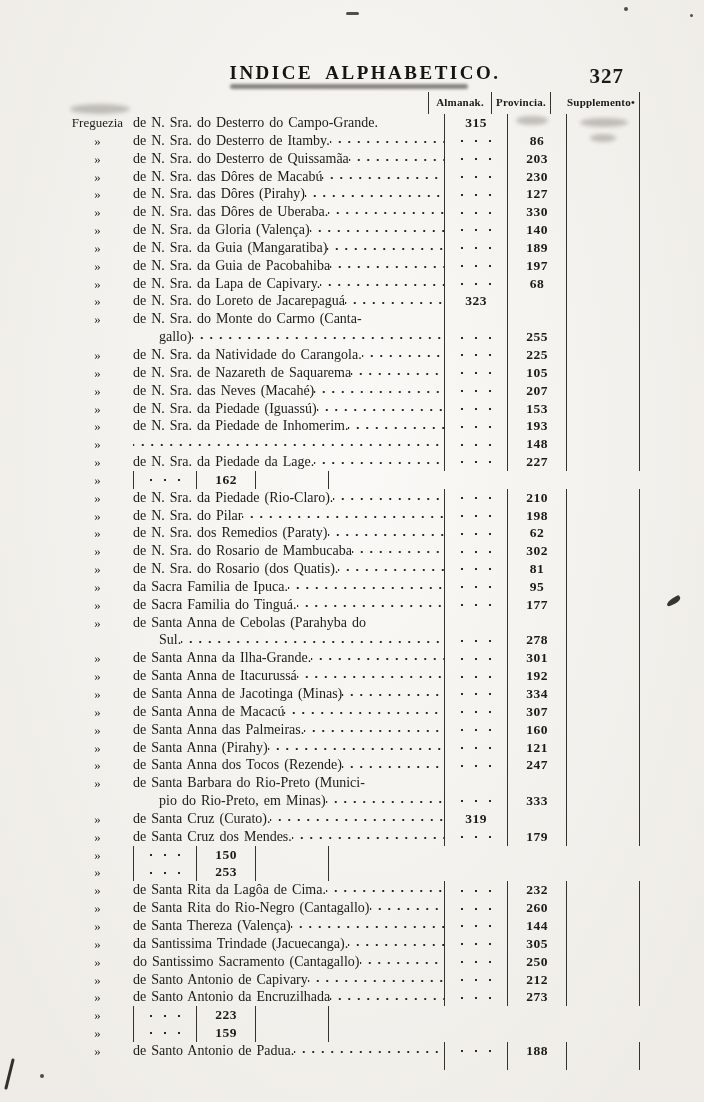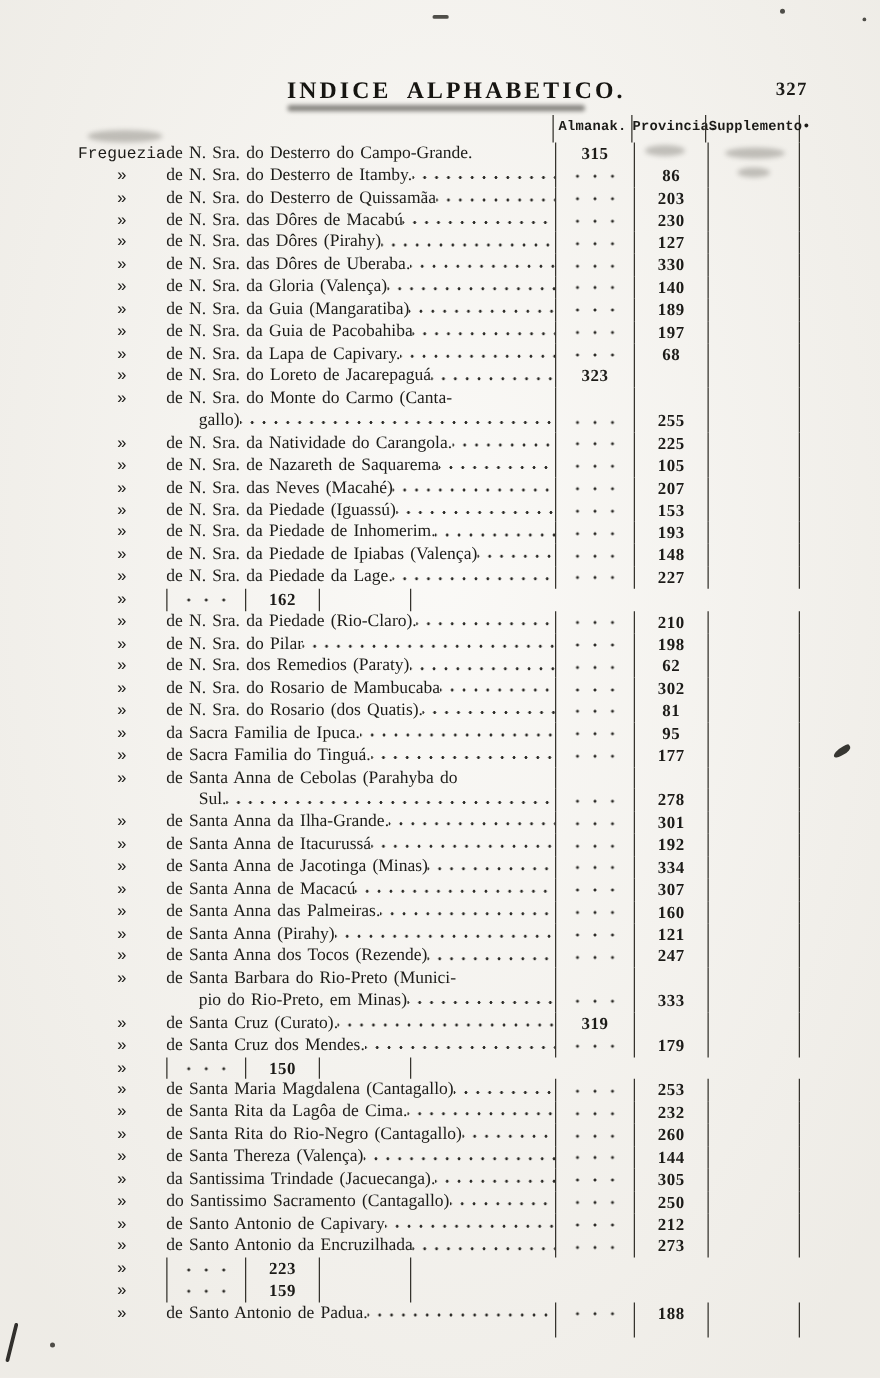--- a/index.html
+++ b/index.html
@@ -6,42 +6,42 @@
   body{width:704px;height:1102px;overflow:hidden;background:#e8e6e0;}
   .page{position:relative;width:704px;height:1102px;background:#f6f4ef;
         font-family:"Liberation Serif","DejaVu Serif",serif;color:#1c1b18;}
   .page::before{content:"";position:absolute;inset:0;
         background:radial-gradient(ellipse at 50% 40%, rgba(255,255,255,.5), rgba(180,175,165,.12) 90%);
         pointer-events:none;}
   .title{position:absolute;top:62px;left:76px;width:578px;text-align:center;
          font-weight:bold;font-size:19px;letter-spacing:2.5px;word-spacing:6px;color:#161511;}
   .title-smudge{position:absolute;top:84px;left:230px;width:238px;height:5px;background:#2a2823;
          filter:blur(1.6px);opacity:.55;border-radius:3px;}
-  .pagenum{position:absolute;top:64px;right:58px;font-weight:bold;font-size:15px;letter-spacing:1px;}
+  .pagenum{position:absolute;top:64px;right:80px;font-weight:bold;font-size:21px;letter-spacing:1px;}
   .content{position:absolute;top:92px;left:62px;width:578px;}
   .row{display:flex;height:17.85px;line-height:17.85px;font-size:14px;word-spacing:1.5px;}
   .hrow{height:22px;line-height:20px;}
   .frow{height:10px;}
-  .c-label{width:71px;flex:none;text-align:center;font-size:13px;overflow:visible;white-space:nowrap;font-family:Liberation Mono, monospace;}
+  .c-label{width:71px;flex:none;text-align:center;font-size:13px;overflow:visible;white-space:nowrap;}
   .c-name{flex:1;min-width:0;display:flex;overflow:hidden;}
   .nm{flex:none;white-space:nowrap;}
   .cont .nm{padding-left:26px;text-align:center;}
   .leader{flex:1;min-width:0;height:100%;
       background-image:radial-gradient(circle,#2b2a26 1.05px,transparent 1.35px);
       background-size:9.5px 9.5px;background-repeat:repeat-x;background-position:5px 62%;}
   .c-a,.c-p,.c-s{flex:none;border-left:1.4px solid #35332d;}
   .c-a{width:62px;text-align:center;}
   .c-p{width:58px;text-align:center;}
   .c-s{width:72px;border-right:1.4px solid #35332d;}
   .c-a,.c-p{font-weight:bold;font-size:13.5px;letter-spacing:.5px;}
   .adots{display:inline-block;width:46px;height:100%;
       background-image:radial-gradient(circle,#2b2a26 1.05px,transparent 1.35px);
       background-size:14px 14px;background-repeat:repeat-x;background-position:2px 62%;}
-  .hrow .c-a,.hrow .c-p,.hrow .c-s{font-weight:bold;font-size:11px;letter-spacing:.2px;word-spacing:0;font-family:Liberation Mono, monospace;}
-  .hrow .c-s{white-space:nowrap;overflow:visible;text-align:left;padding-left:2px;}
+  .hrow .c-a,.hrow .c-p,.hrow .c-s{font-weight:bold;font-size:11px;letter-spacing:.2px;word-spacing:0;}
+  .hrow .c-s{white-space:nowrap;overflow:visible;text-align:left;padding-left:16px;}
   .artifact{position:absolute;pointer-events:none;}
   .smudge{background:#4a473f;filter:blur(2px);opacity:.3;border-radius:50%;}
   .speck{background:#25241f;border-radius:50%;opacity:.8;}
   .penstroke{width:3px;height:32px;background:#1d1c18;transform:rotate(14deg);border-radius:2px;opacity:.9;}
   .inkmark{width:15px;height:6px;background:#1d1c18;border-radius:80% 20% 60% 40%;transform:rotate(-28deg);opacity:.88;}
 </style>
 </head>
 <body>
 
 <div class="page">
@@ -232,21 +232,20 @@
             <span class="nm">de N. Sra. da Piedade de Inhomerim.</span>
             <span class="leader"></span>
           </span>
           <span class="c-a"><span class="adots"></span></span>
           <span class="c-p">193</span>
           <span class="c-s"></span>
         </div>
         <div class="row">
           <span class="c-label">»</span>
           <span class="c-name">
-            <span class="nm">de N. Sra. da Piedade de Ipiabas (Valença)</span>
             <span class="leader"></span>
           </span>
           <span class="c-a"><span class="adots"></span></span>
           <span class="c-p">148</span>
           <span class="c-s"></span>
         </div>
         <div class="row">
           <span class="c-label">»</span>
           <span class="c-name">
             <span class="nm">de N. Sra. da Piedade da Lage.</span>
@@ -461,24 +460,20 @@
           <span class="c-s"></span>
         </div>
         <div class="row">
           <span class="c-label">»</span>
           <span class="c-a"><span class="adots"></span></span>
           <span class="c-p">150</span>
           <span class="c-s"></span>
         </div>
         <div class="row">
           <span class="c-label">»</span>
-          <span class="c-name">
-            <span class="nm">de Santa Maria Magdalena (Cantagallo)</span>
-            <span class="leader"></span>
-          </span>
           <span class="c-a"><span class="adots"></span></span>
           <span class="c-p">253</span>
           <span class="c-s"></span>
         </div>
         <div class="row">
           <span class="c-label">»</span>
           <span class="c-name">
             <span class="nm">de Santa Rita da Lagôa de Cima.</span>
             <span class="leader"></span>
           </span>

